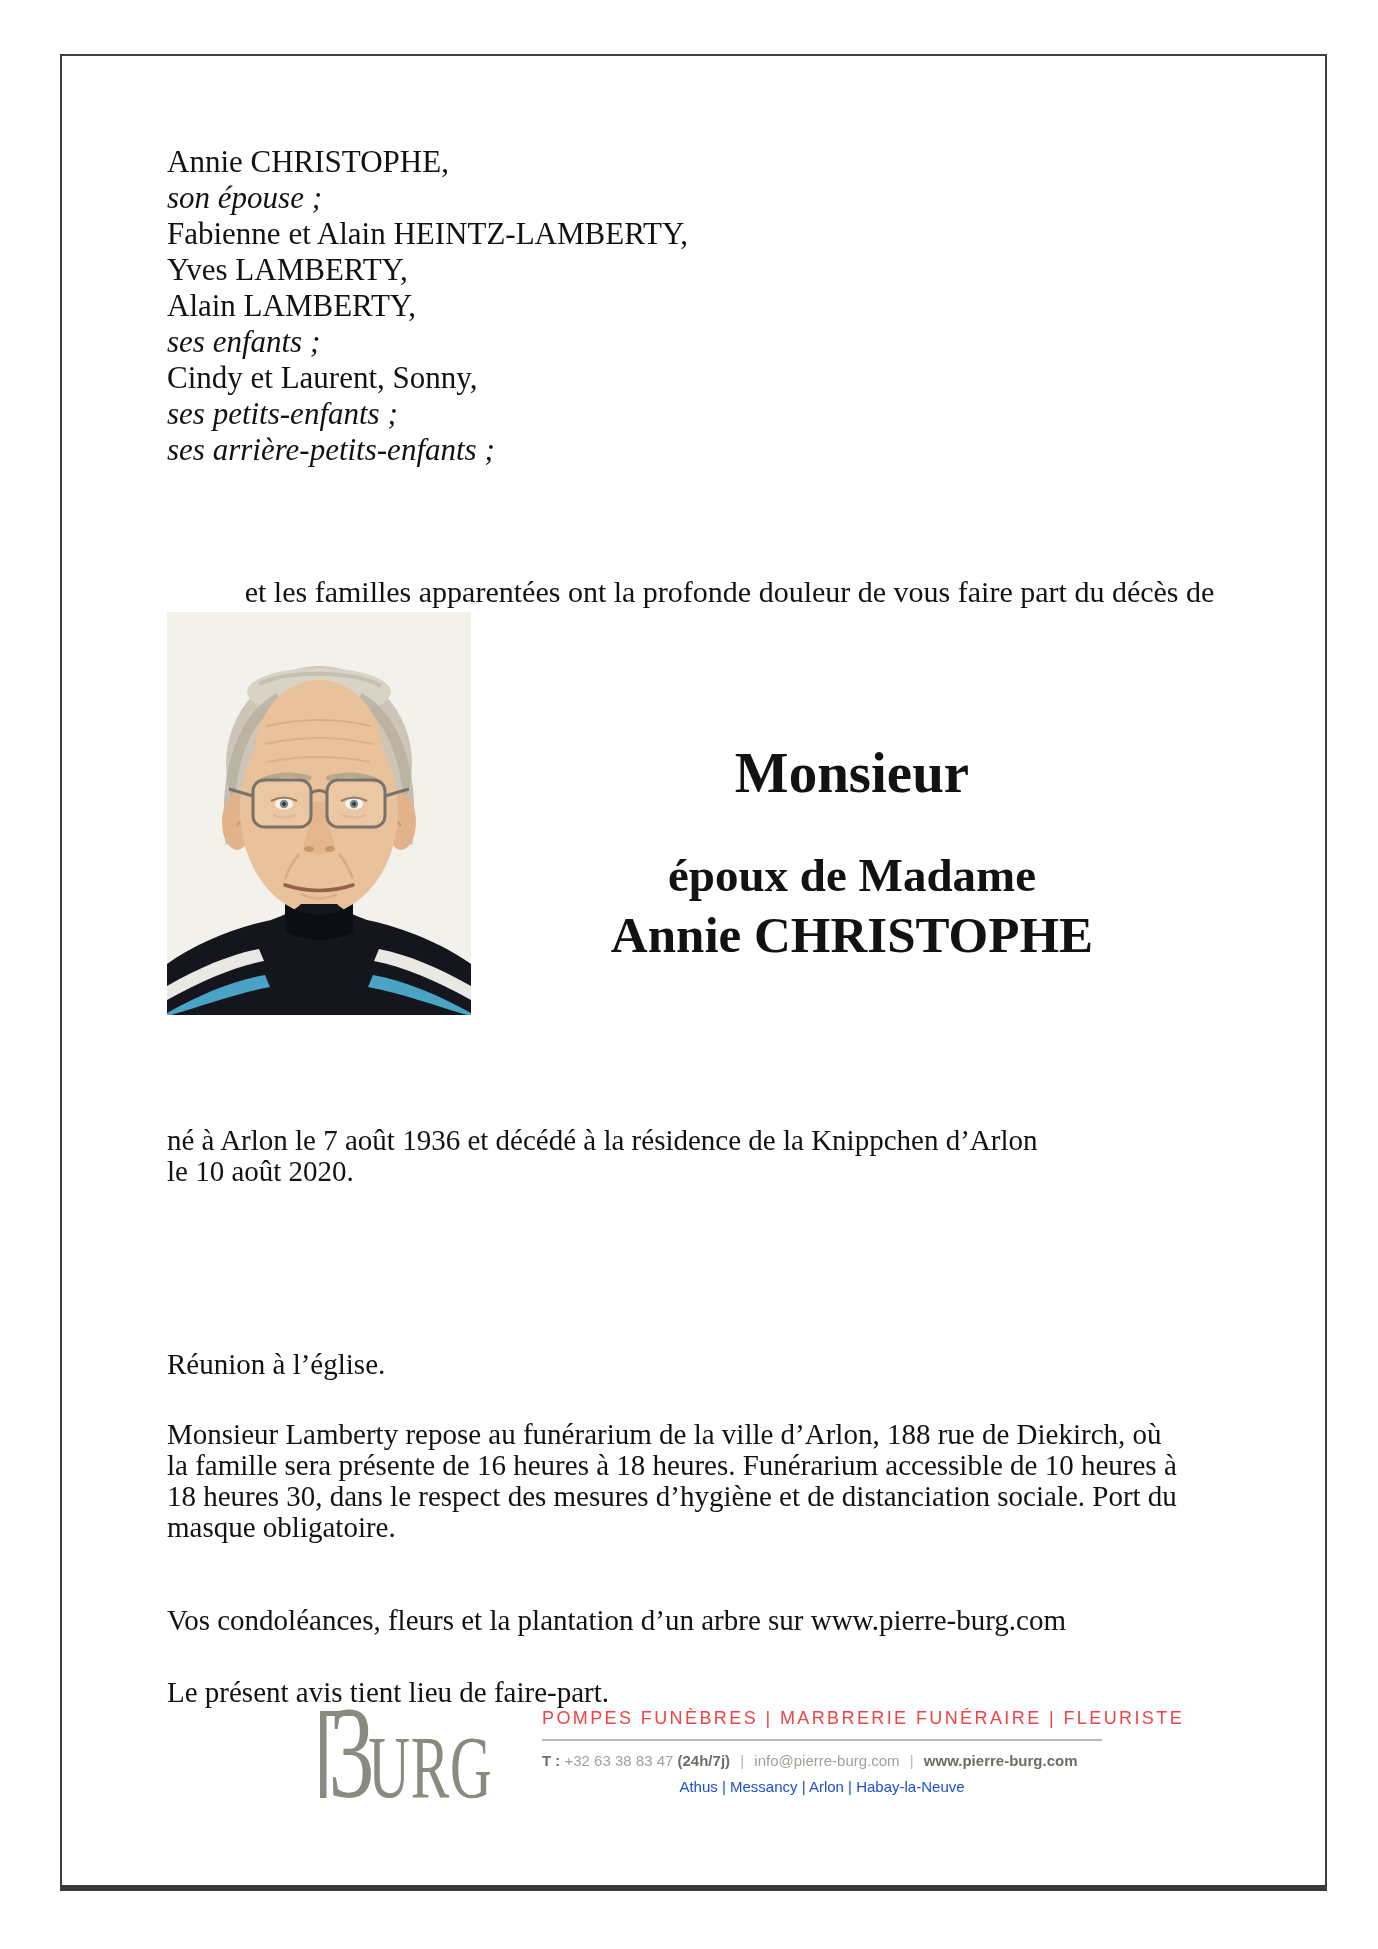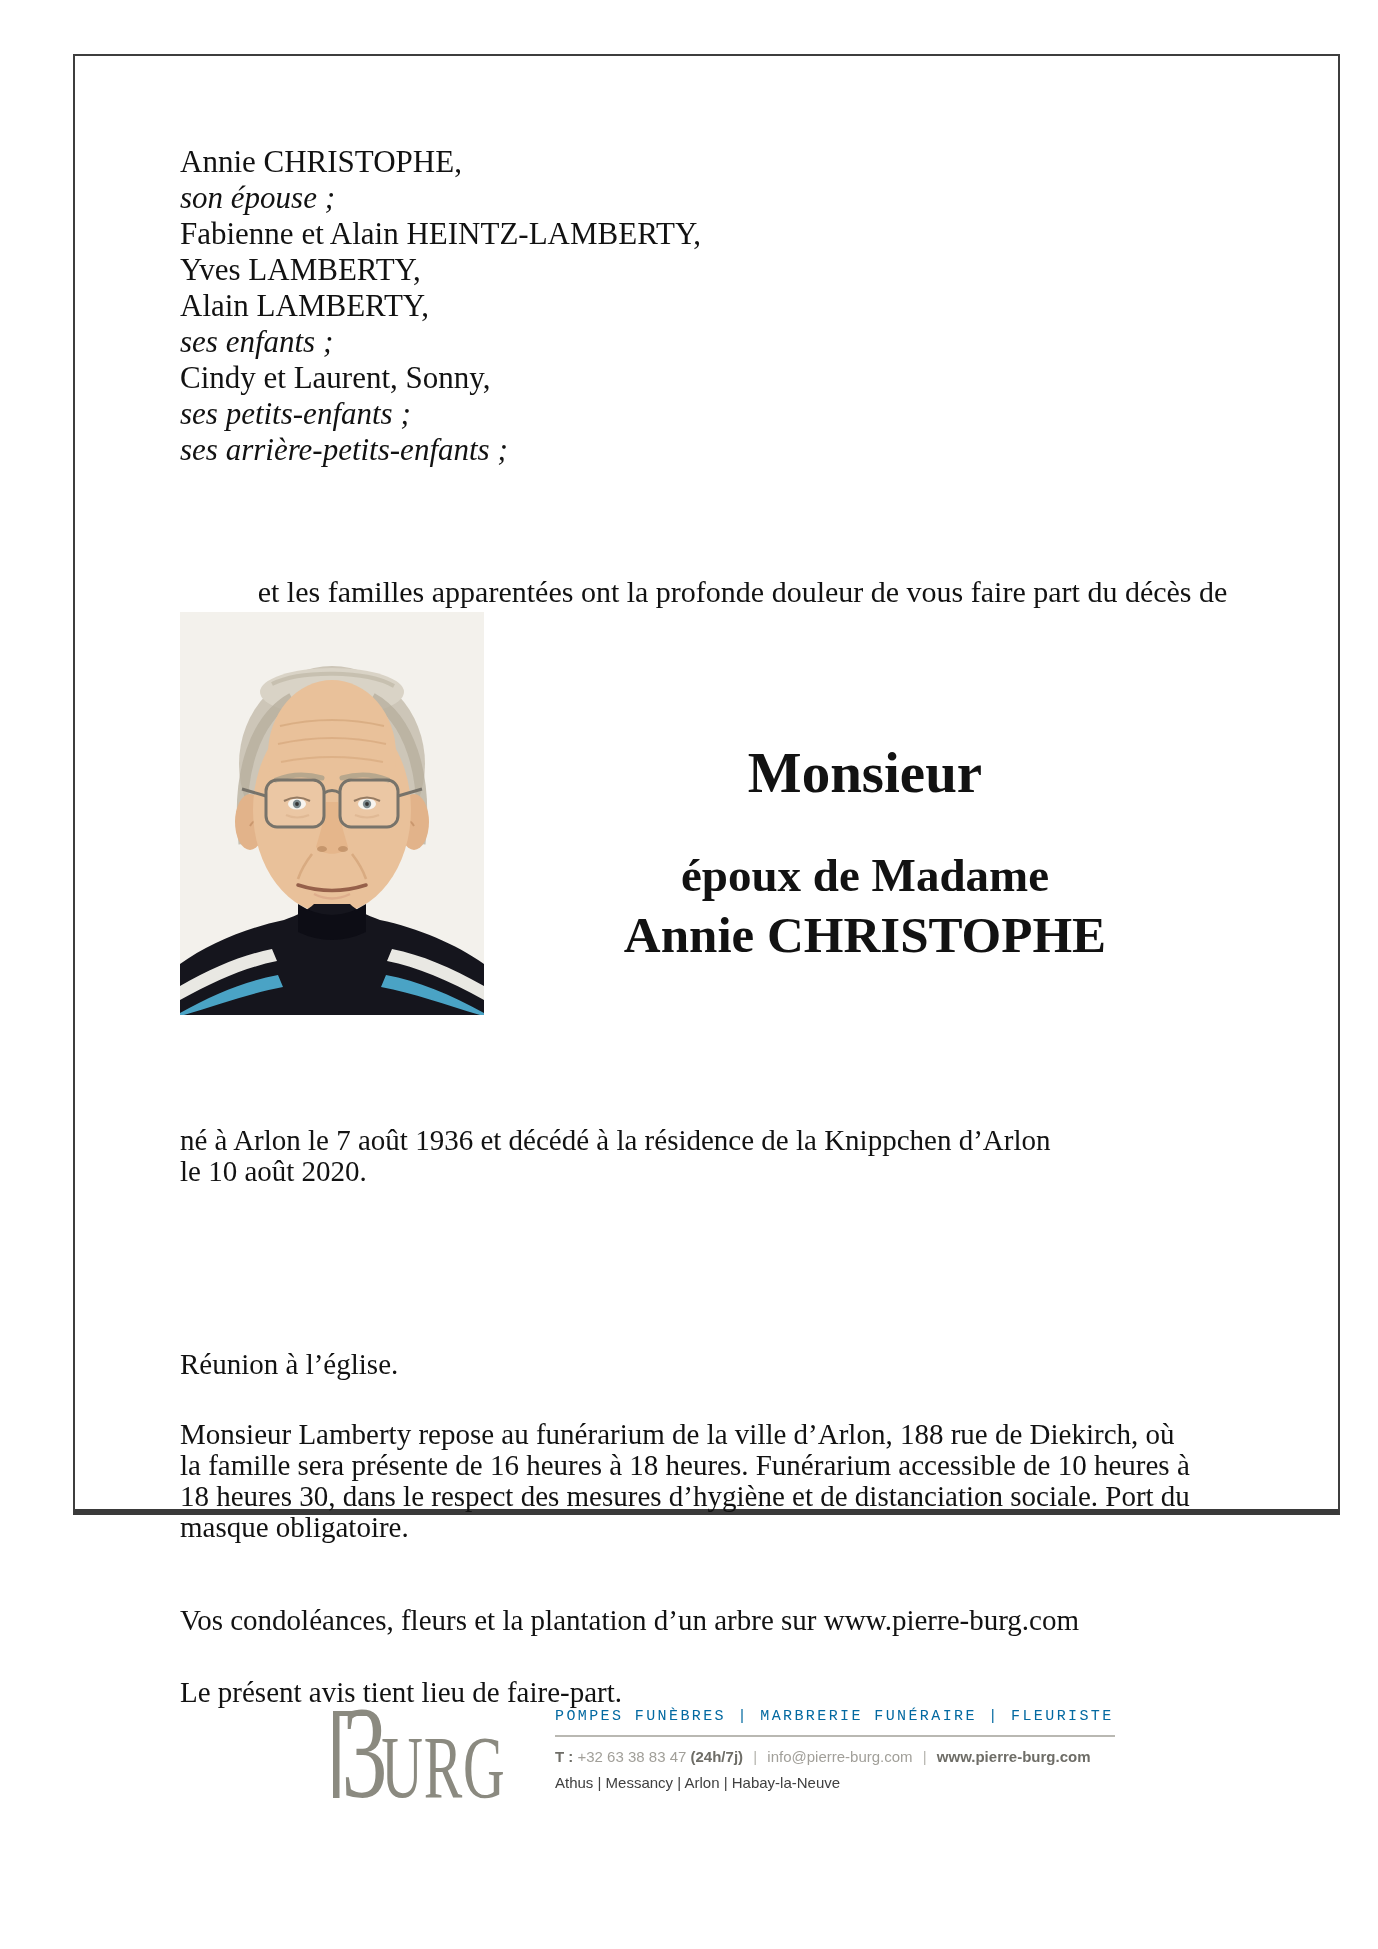--- a/index.html
+++ b/index.html
@@ -2,21 +2,21 @@
 <html><head>
 <meta charset="utf-8">
 <style>
   html,body{margin:0;padding:0;}
   body{
     width:1378px;height:1949px;position:relative;background:#ffffff;
     font-family:"Liberation Serif", serif;color:#121212;
     -webkit-font-smoothing:antialiased;
   }
   .frame{
-    position:absolute;left:73px;top:54px;width:1267px;height:1461px;
+    position:absolute;left:60px;top:54px;width:1267px;height:1837px;
     box-sizing:border-box;background:#fff;
     border:2px solid #3e3e3e;border-bottom:6px solid #3a3a3a;
   }
   
   .family{position:absolute;left:105px;top:88px;width:1118px;}
   .fline{height:36px;font-size:31px;line-height:36px;white-space:nowrap;}
   .fline.r{text-align:left;font-style:italic;}
   
   .intro{position:absolute;left:105px;top:488px;width:1125px;font-size:30px;line-height:36px;text-align:center;}
   
@@ -36,26 +36,26 @@
   .p4{top:1334px;}
   .p5{top:1520px;}
   .p6{top:1592px;}
   .para b{font-weight:bold;}
   
   .logo{position:absolute;left:256px;top:1652px;width:180px;height:96px;}
   .ftext{
     position:absolute;left:480px;top:1652px;width:560px;
     font-family:"Liberation Sans", sans-serif;
   }
-  .services{font-size:15px;letter-spacing:2.4px;color:#0369a1;white-space:nowrap;font-family:Liberation Mono, monospace;}
+  .services{font-size:18px;letter-spacing:2.4px;color:#ef4444;white-space:nowrap;}
   .frule{border:none;border-top:2px solid #b9b8b2;margin:10px 0 11px 0;}
   .contact{font-size:15px;color:#a19f99;white-space:nowrap;}
   .contact b{color:#6e6d67;}
   .contact .sep{color:#b5b4ae;padding:0 6px;}
-  .cities{margin-top:9px;font-size:15px;color:#404040;white-space:nowrap;}
+  .cities{margin-top:9px;font-size:15px;color:#1d4ed8;white-space:nowrap;text-align:center;}
 </style>
 </head>
 <body>
 
 <div class="frame">
 
   <section class="family">
     <div class="fline n">Annie CHRISTOPHE,</div>
     <div class="fline r">son épouse ;</div>
     <div class="fline n">Fabienne et Alain HEINTZ-LAMBERTY,</div>

